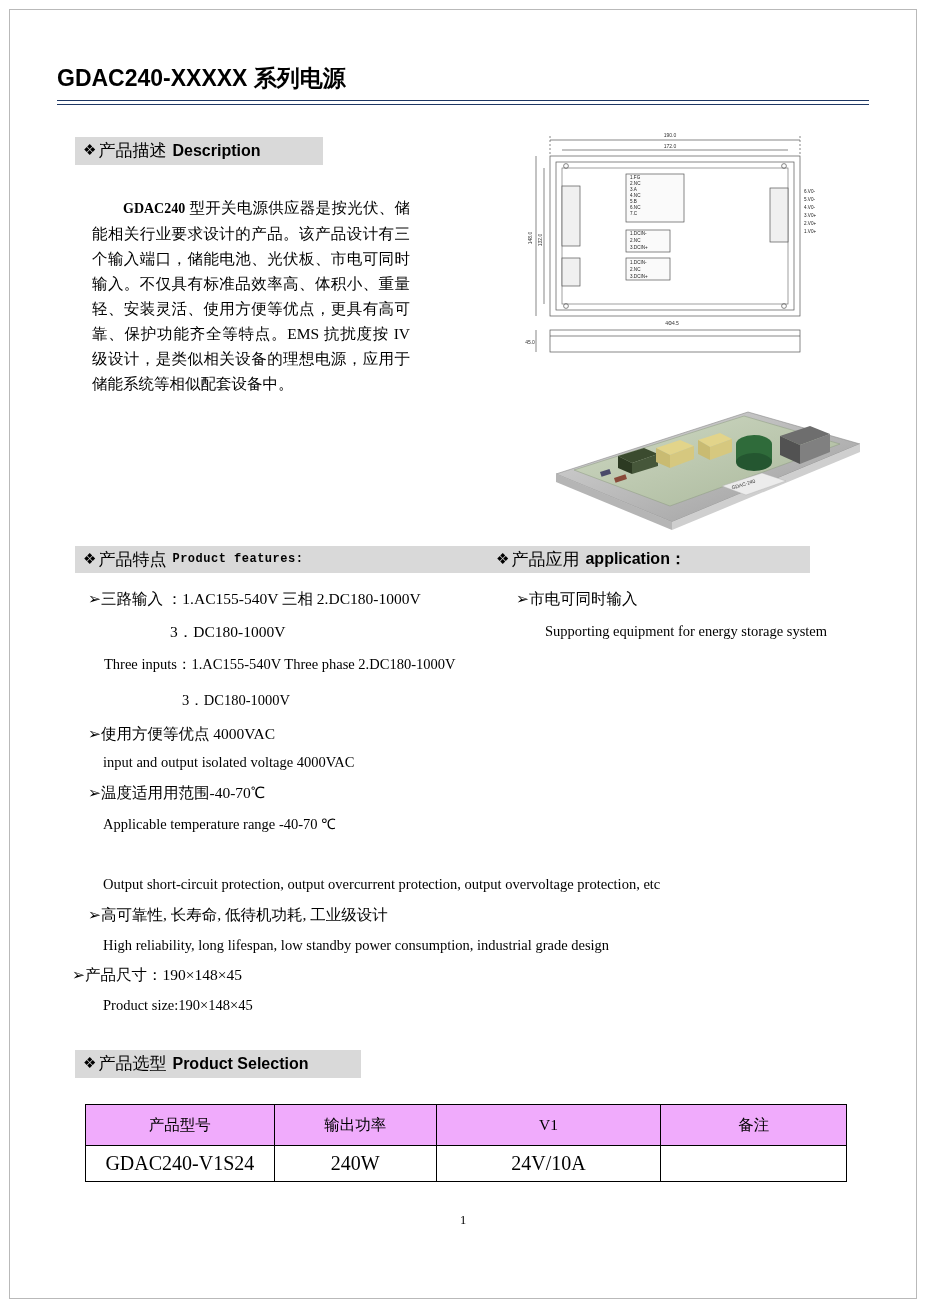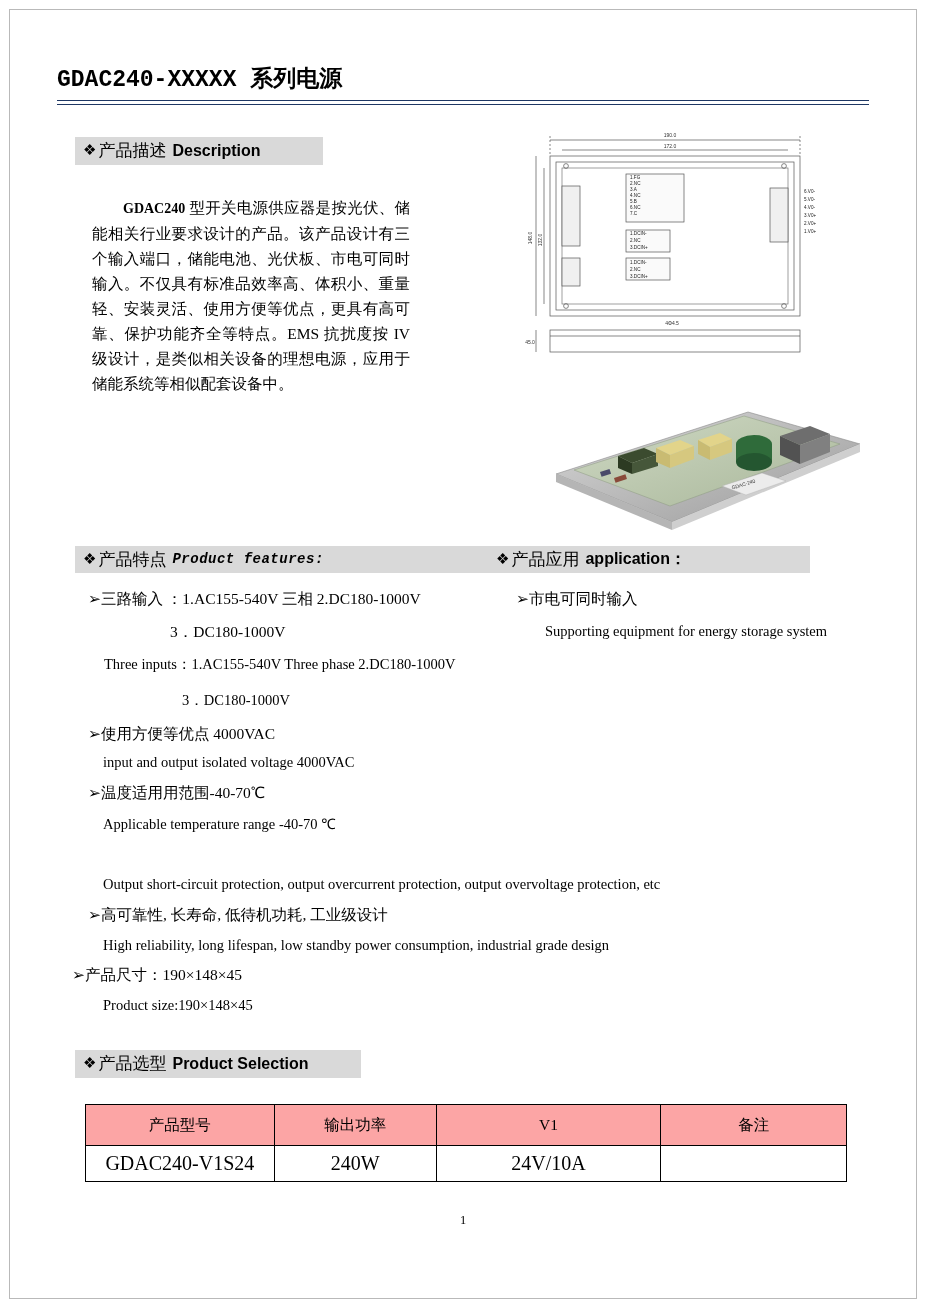--- a/index.html
+++ b/index.html
@@ -22,21 +22,21 @@
     position: absolute;
     left: 9px; top: 9px; right: 9px; bottom: 9px;
     border: 1px solid #b9b9b9;
     pointer-events: none;
   }
   
   .doc-title {
     position: absolute;
     left: 57px;
     top: 63px;
-    font-family: Liberation Mono, monospace;
+    font-family: Liberation Sans, sans-serif;
     font-weight: bold;
     font-size: 23px;
     letter-spacing: 0px;
     white-space: nowrap;
   }
   .title-rule {
     position: absolute;
     left: 57px;
     top: 100px;
     width: 812px;
@@ -64,26 +64,25 @@
     font-size: 17px;
     font-family: "Liberation Serif", serif;
   }
   .sec-en {
     font-size: 16px;
     font-weight: bold;
     font-family: "Liberation Sans", sans-serif;
     margin-left: 6px;
   }
   .sec-en-mono {
-    font-size: 14px;
+    font-size: 12px;
     font-weight: bold;
     font-family: "Liberation Mono", monospace;
     margin-left: 6px;
     letter-spacing: 0.5px;
-    font-style: italic;
   }
   #sec-description { left: 75px; top: 137px; width: 248px; height: 28px; }
   #sec-features   { left: 75px; top: 546px; width: 420px; height: 27px; }
   #sec-application{ left: 488px; top: 546px; width: 322px; height: 27px; }
   #sec-selection  { left: 75px; top: 1050px; width: 286px; height: 28px; }
 
   
   .desc-para {
     position: absolute;
     left: 92px;
@@ -132,21 +131,21 @@
     width: 762px;
     border-collapse: collapse;
     font-family: "Liberation Serif", serif;
   }
   .sel-table th, .sel-table td {
     border: 1px solid #000;
     text-align: center;
     font-weight: normal;
   }
   .sel-table thead th {
-    background: #fca5a5;
+    background: #f0abfc;
     height: 38px;
     font-size: 15.5px;
   }
   .sel-table tbody td {
     height: 33px;
     font-size: 20px;
   }
   .c1 { width: 180px; }
   .c2 { width: 154px; }
   .c3 { width: 215px; }

